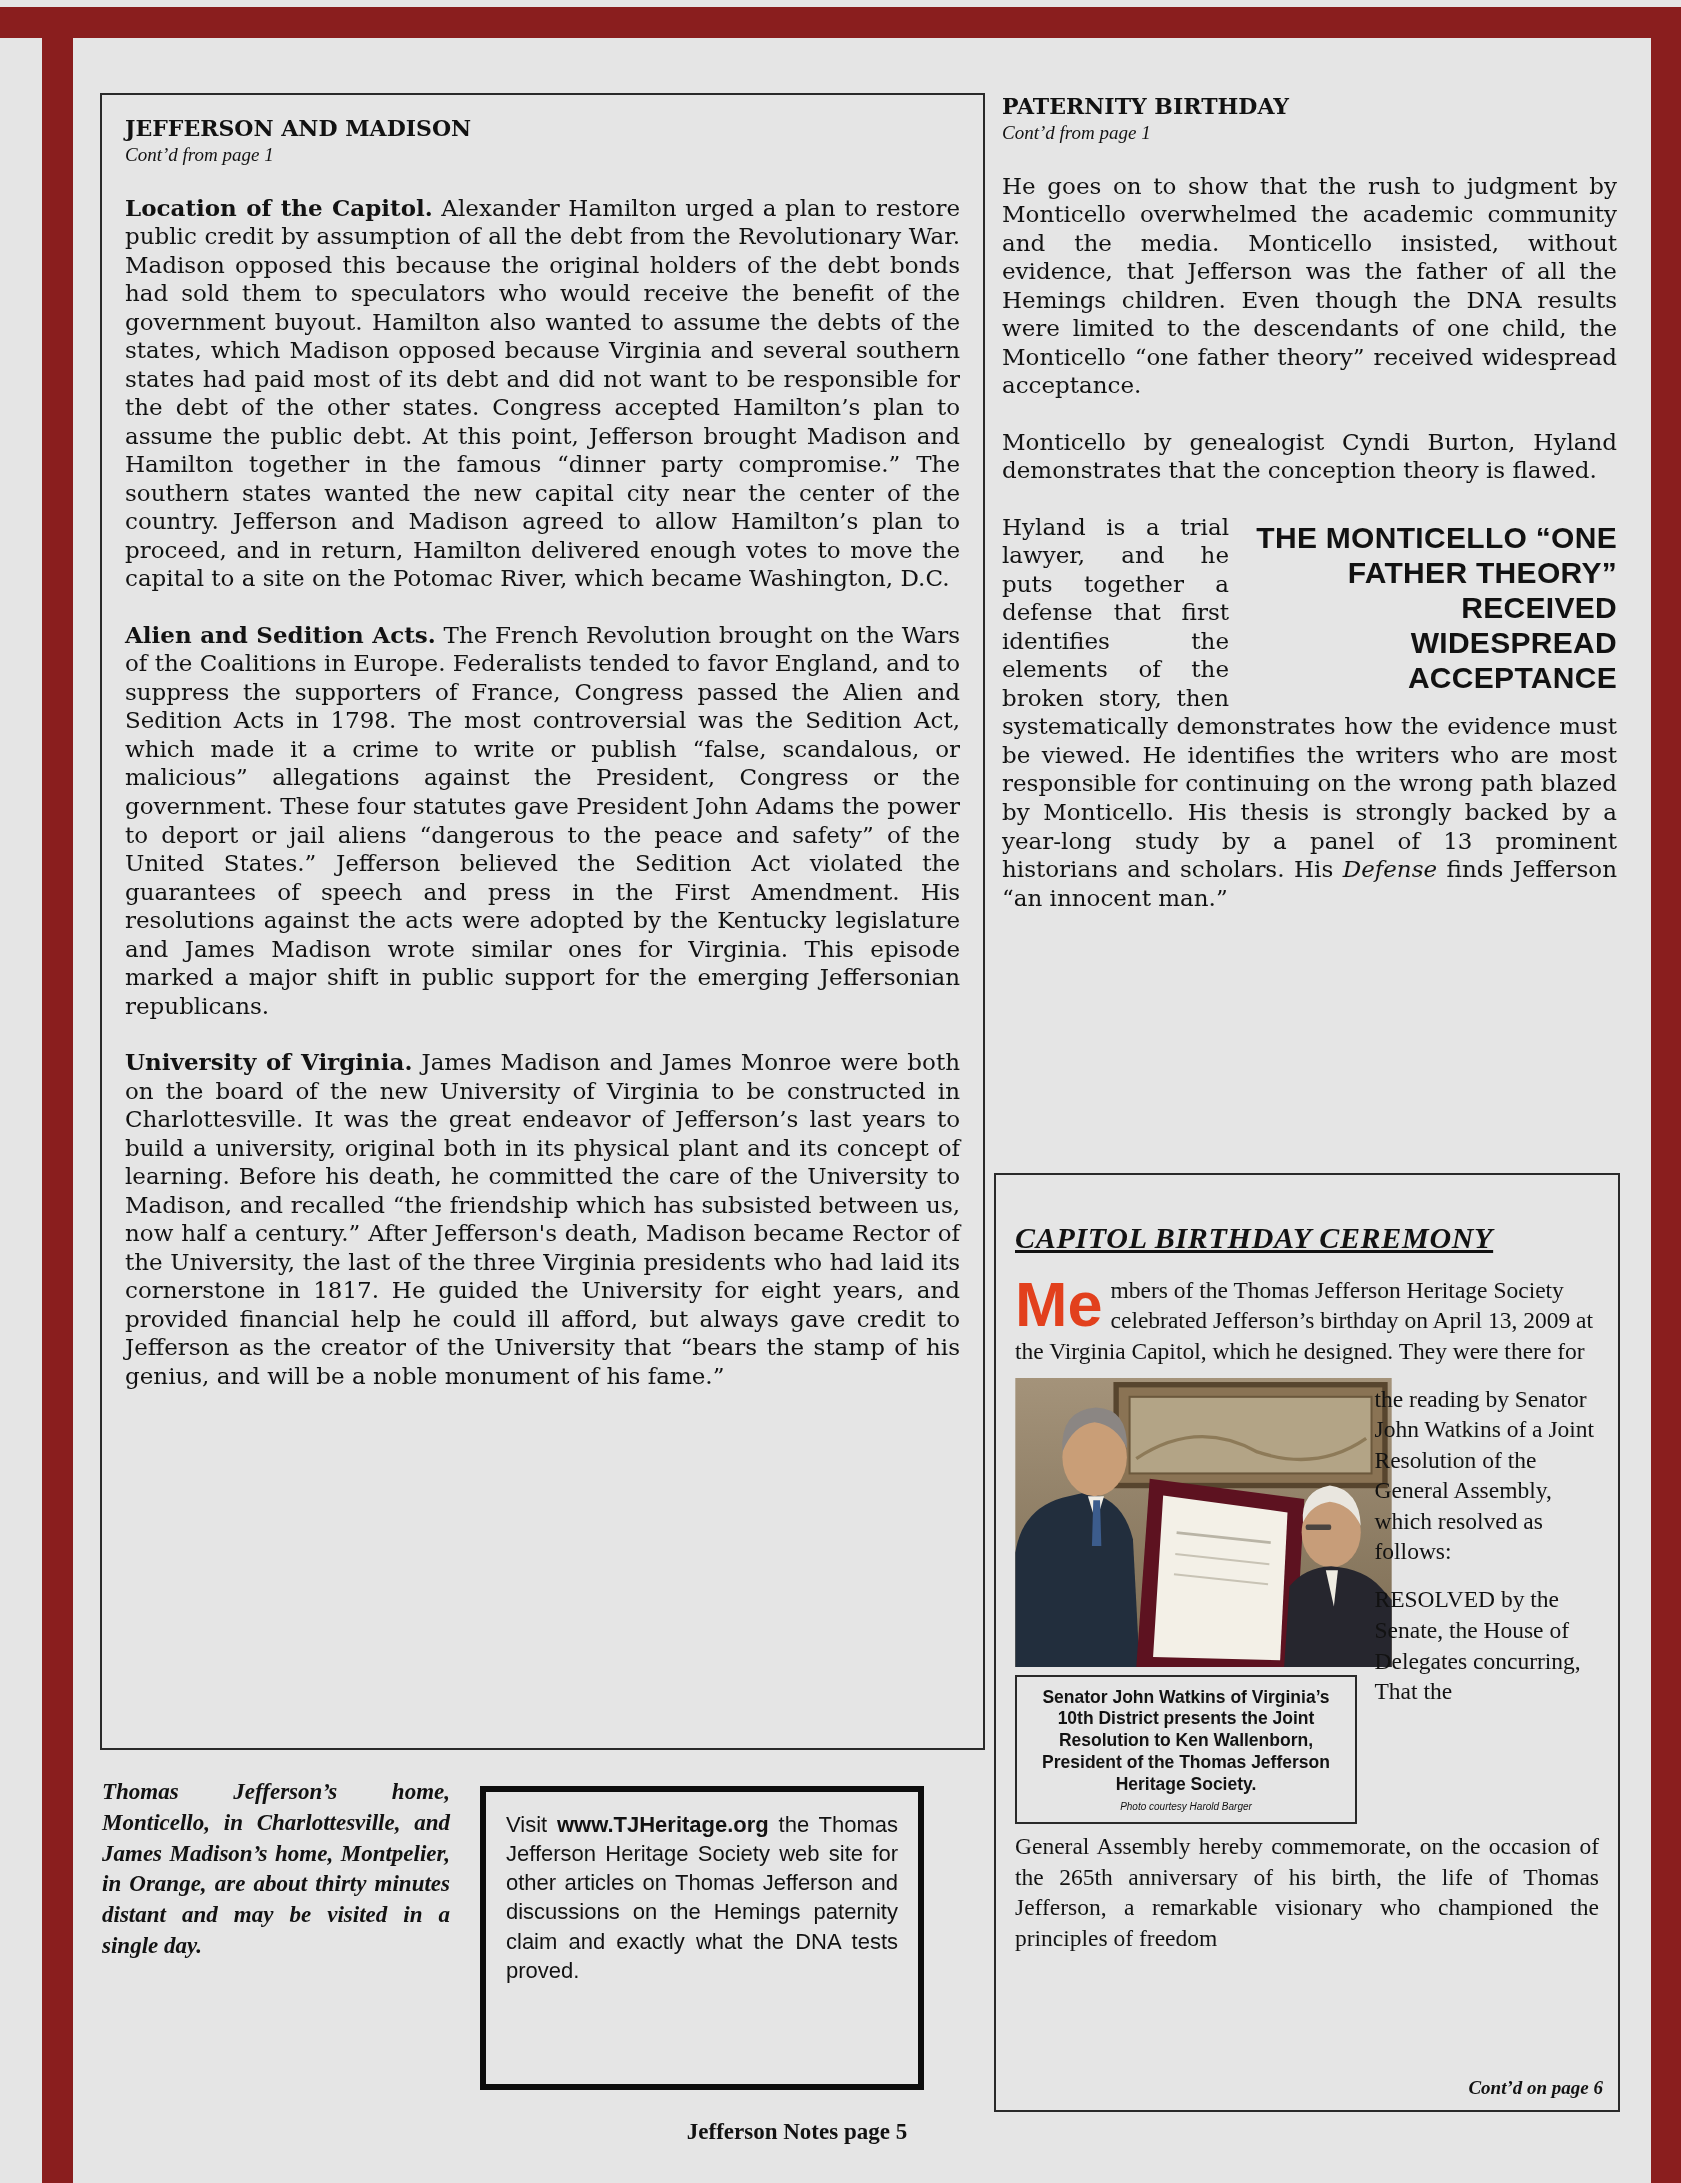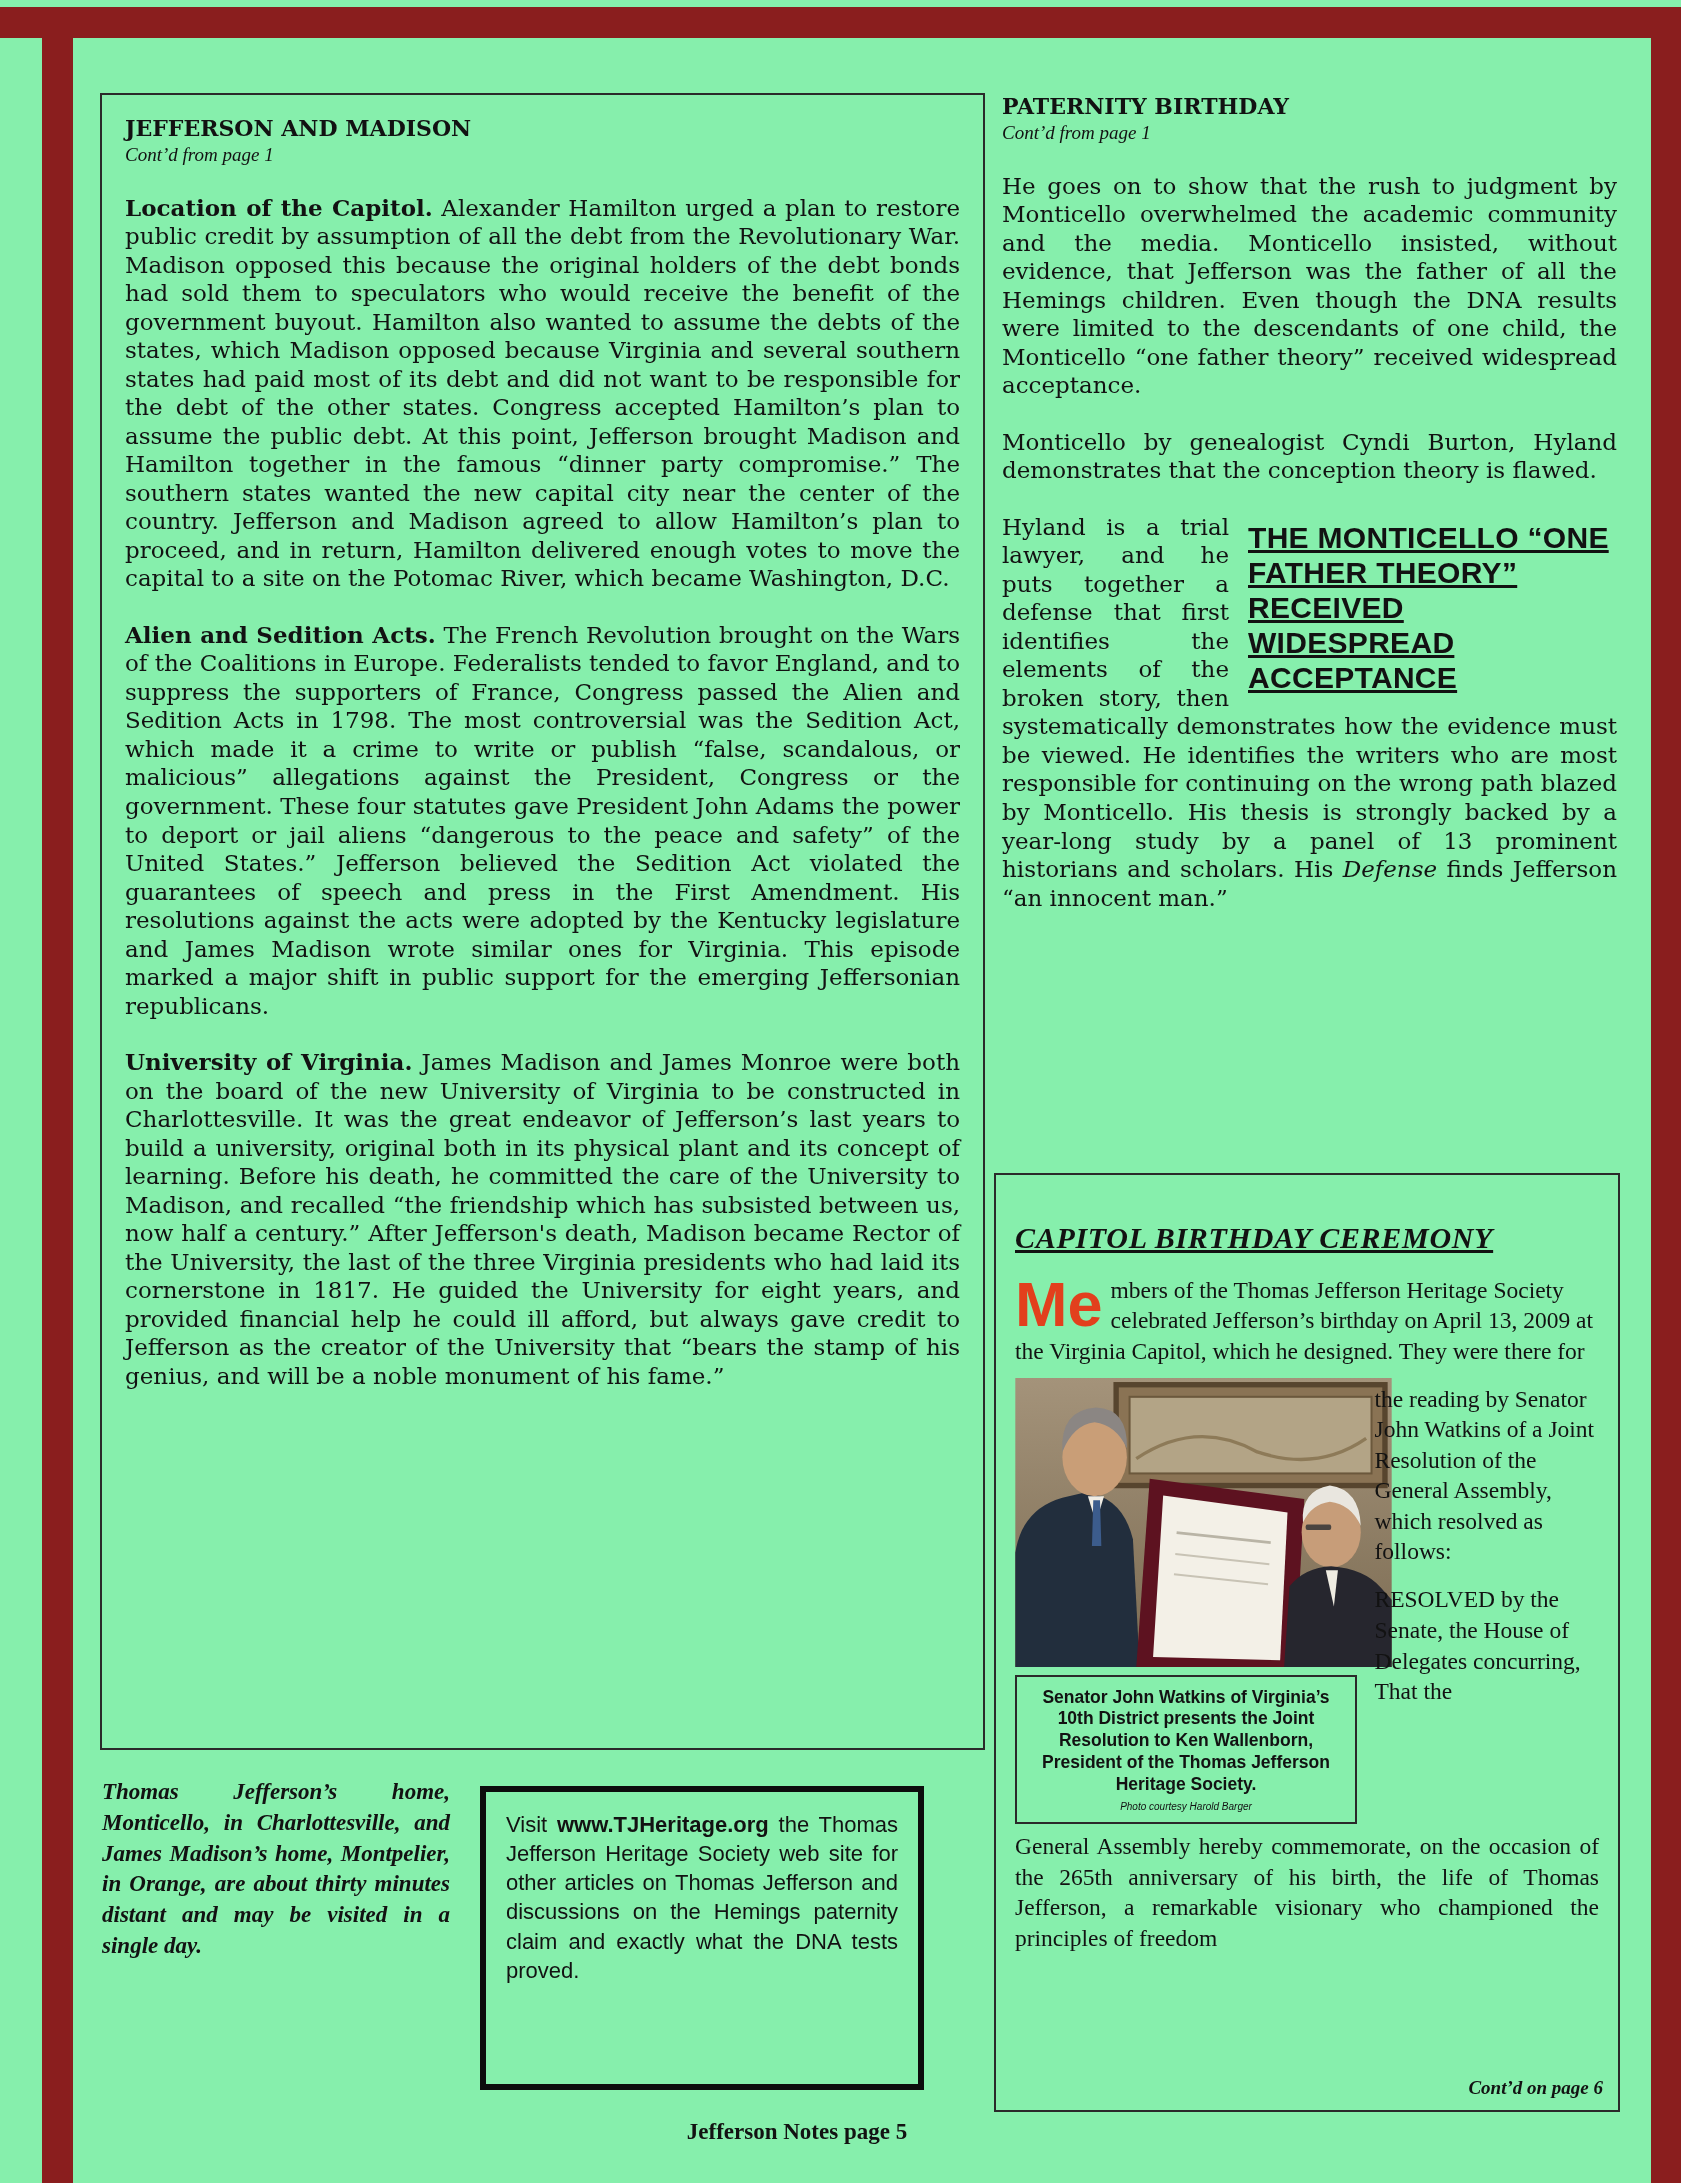--- a/index.html
+++ b/index.html
@@ -1,38 +1,38 @@
 <!DOCTYPE html>
 <html style="font-size:10.8px"><head>
 <meta charset="utf-8">
 <style>
   * { margin:0; padding:0; box-sizing:border-box; }
   html,body { background:#ffffff; }
-  .page { position:relative; width:1682px; height:2183px; background:#86efac; overflow:hidden; color:#121212; }
+  .page { position:relative; width:1682px; height:2183px; background:#e5e5e5; overflow:hidden; color:#121212; }
 
   
   .frame { position:absolute; background:#8a1e1e; }
   .frame-top { top:6.7px; left:0; width:1682px; height:31px; }
   .frame-left { top:6.7px; left:42px; width:31px; height:2177px; }
   .frame-right { top:6.7px; right:0; width:31px; height:2177px; }
 
   
   .left-box { position:absolute; left:100px; top:93px; width:885px; height:1657px;
               border:2px solid #2a2a2a; padding:20px 23px; overflow:hidden;
               font-family:"DejaVu Serif", serif; }
   .article-title { font-weight:bold; font-size:22px; font-family:"DejaVu Serif", serif; }
   .contd { font-style:italic; font-size:19px; font-family:"Liberation Serif", serif; margin-top:2.7px; }
   .body-p { font-size:23px; line-height:1.24; text-align:justify; margin-top:28px; }
   .lead { font-weight:bold; }
 
   
   .right-col { position:absolute; left:1002px; top:93px; width:615px; font-family:"DejaVu Serif", serif; }
   .pullquote { float:right; width:369px; margin:6.7px 0 16px 19px;
                font-family:"Liberation Sans", sans-serif; font-weight:bold;
-               font-size:30px; line-height:1.17; text-align:left; letter-spacing:0.3px;text-decoration:underline; }
+               font-size:30px; line-height:1.17; text-align:right; letter-spacing:0.3px; }
 
   
   .capitol-box { position:absolute; left:994px; top:1173px; width:626px; height:939px;
                  border:2px solid #2a2a2a; padding:17.5px 19px; overflow:hidden;
                  font-family:"Liberation Serif", serif; }
   .capitol-title { font-weight:bold; font-style:italic; font-size:30px;
                    text-decoration:underline; letter-spacing:0.7px;
                    font-family:"Liberation Serif", serif;margin-top:28px; }
   .intro { margin-top:20px; font-size:23.5px; line-height:1.3; }
   .dropcap { float:left; font-family:"Liberation Sans", sans-serif; font-weight:bold;

